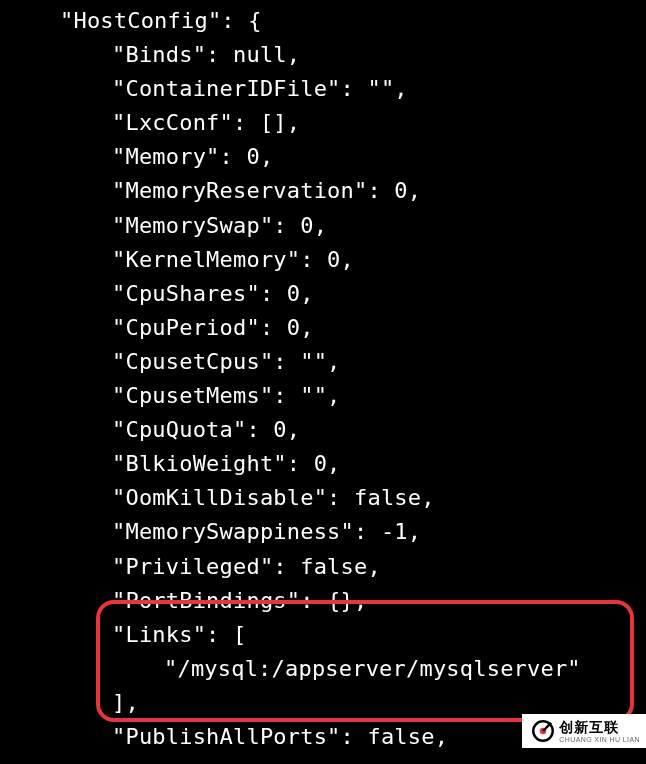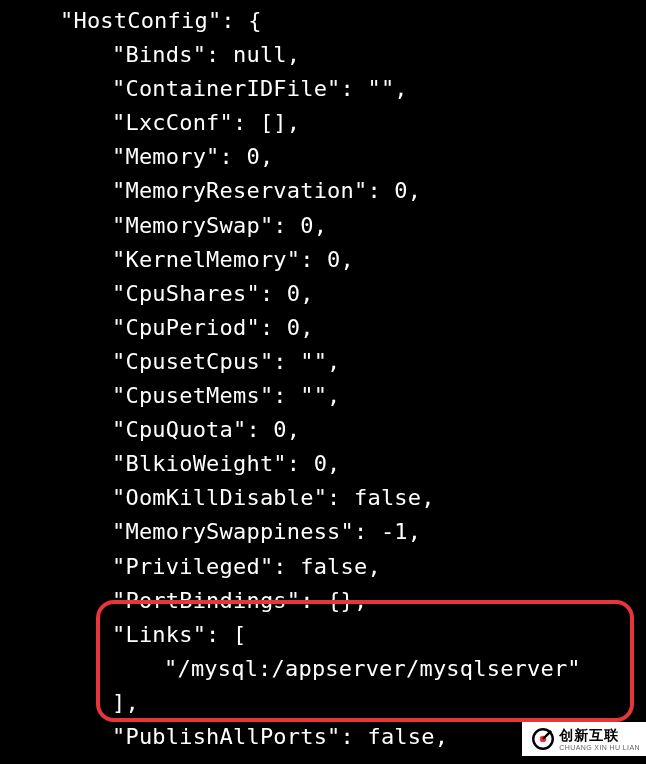--- a/index.html
+++ b/index.html
@@ -37,21 +37,21 @@
       border: 4px solid #e8343b;
       border-radius: 18px;
       left: 96px;
       top: 600px;
       width: 538px;
       height: 122px;
       pointer-events: none;
     }
     .watermark {
       position: absolute;
-      bottom: 8px;
+      bottom: 16px;
       right: 0px;
       background: #ffffff;
       padding: 4px 6px 4px 8px;
       display: flex;
       align-items: center;
       gap: 3px;
       font-family: sans-serif;
     }
     .watermark-logo {
       width: 26px;

